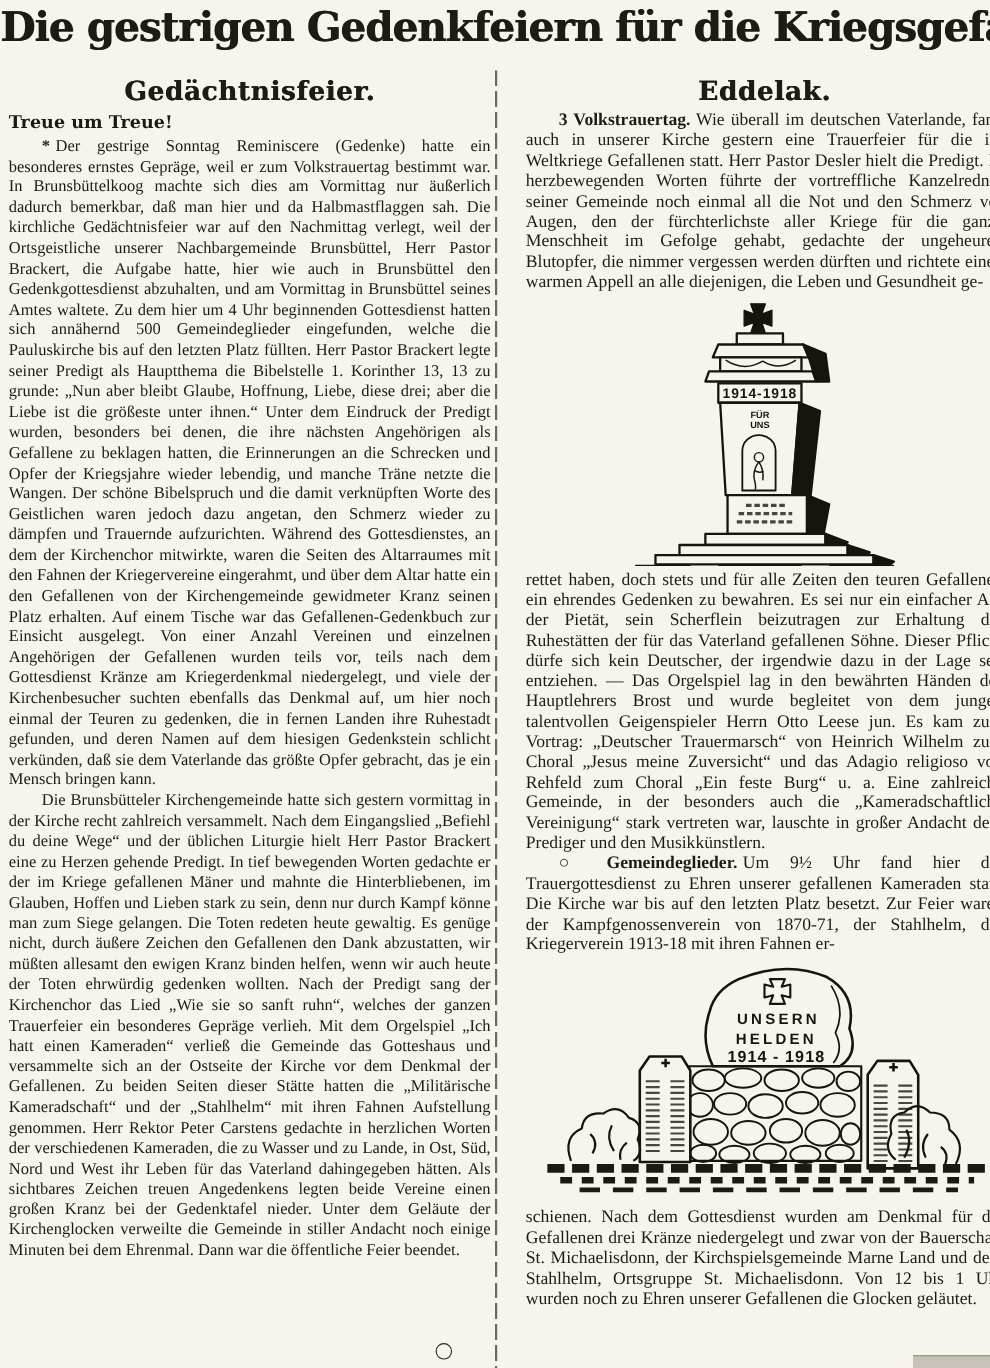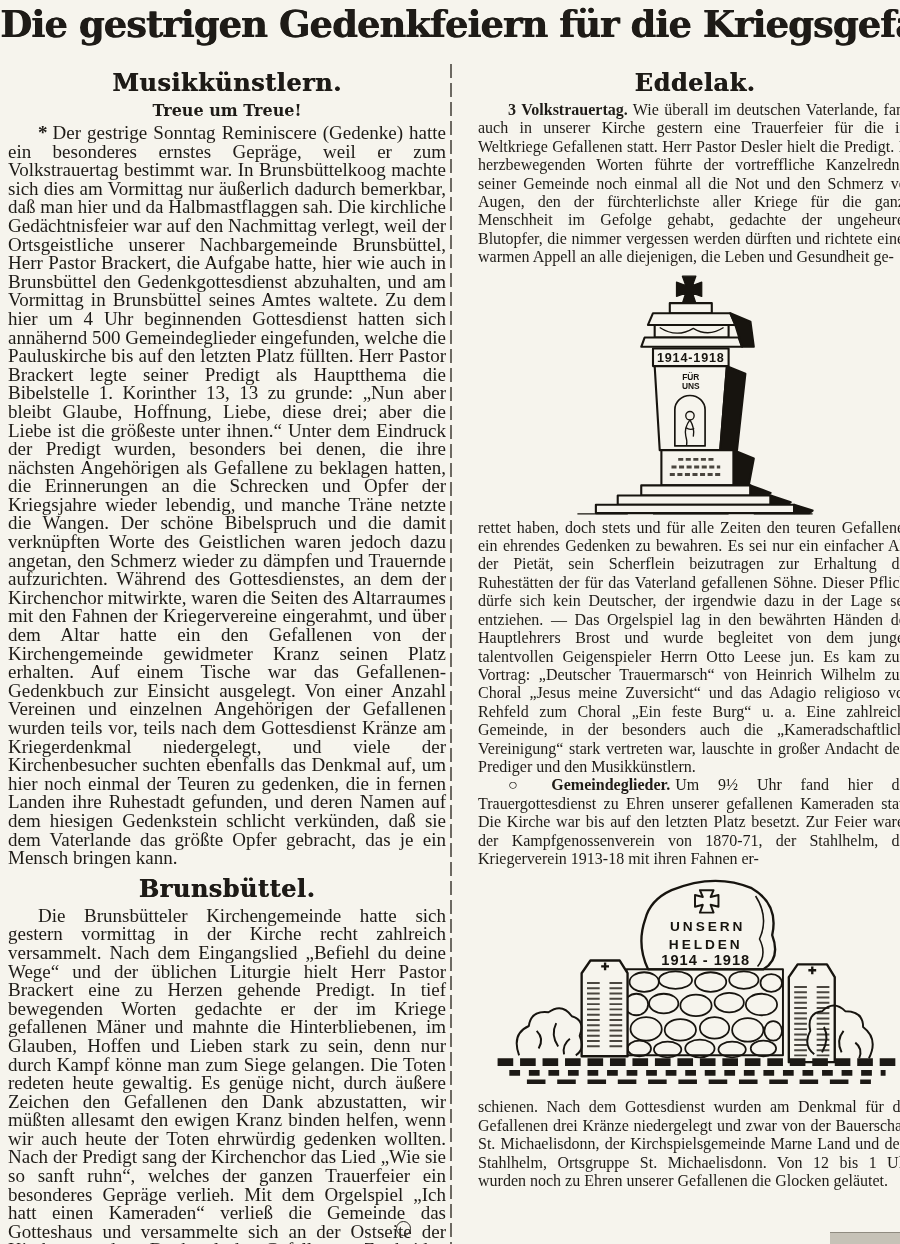--- a/index.html
+++ b/index.html
@@ -24,28 +24,28 @@
     background:repeating-linear-gradient(180deg,#4a463f 0 14px,rgba(0,0,0,0) 14px 19px);
     opacity:.8;
   }
   
   h2.section{
     margin:6px 0 4px 0;text-align:center;
     font-family:"DejaVu Serif", serif;font-weight:bold;font-size:24px;
     letter-spacing:0.5px;text-shadow:0.5px 0 0 #1e1b17;
   }
   h3.subsection{
-    margin:2px 0 4px 0;text-align:center;
+    margin:2px 0 4px 0;text-align:left;
     font-family:"DejaVu Serif", serif;font-weight:bold;font-size:16px;
   }
   
   p.body{
     margin:0;text-align:justify;hyphens:manual;
   }
-  .col-left p.body{font-size:19px;line-height:18.6px;}
+  .col-left p.body{font-size:15px;line-height:18.6px;}
   .col-right p.body{font-size:16px;line-height:18.4px;}
   p.body.indent{text-indent:30px;}
   span.lead{font-weight:bold;margin-right:5px;}
   
   .illo{display:block;margin:4px auto 4px auto;}
   
   .end-mark{
     position:absolute;left:396px;top:1221px;width:13px;height:13px;
     border:1.6px solid #2a2722;border-radius:50%;
   }
@@ -59,25 +59,24 @@
 </head>
 <body>
 
 <div id="page">
 
   <div class="headline">Die gestrigen Gedenkfeiern für die Kriegsgefallenen.</div>
   <div class="divider"></div>
 
   <div class="col col-left">
 
-    <h2 class="section">Musikkünstlern.</h2>
+    <h2 class="section">Gedächtnisfeier.</h2>
     <h3 class="subsection">Treue um Treue!</h3>
     <p class="body indent"><span class="lead">*</span><span>Der gestrige Sonntag Reminiscere (Gedenke) hatte ein besonderes ernstes Gepräge, weil er zum Volkstrauertag bestimmt war. In Brunsbüttelkoog machte sich dies am Vormittag nur äußerlich dadurch bemerkbar, daß man hier und da Halbmastflaggen sah. Die kirchliche Gedächtnisfeier war auf den Nachmittag verlegt, weil der Ortsgeistliche unserer Nachbargemeinde Brunsbüttel, Herr Pastor Brackert, die Aufgabe hatte, hier wie auch in Brunsbüttel den Gedenkgottesdienst abzuhalten, und am Vormittag in Brunsbüttel seines Amtes waltete. Zu dem hier um 4 Uhr beginnenden Gottesdienst hatten sich annähernd 500 Gemeindeglieder eingefunden, welche die Pauluskirche bis auf den letzten Platz füllten. Herr Pastor Brackert legte seiner Predigt als Hauptthema die Bibelstelle 1. Korinther 13, 13 zu grunde: „Nun aber bleibt Glaube, Hoffnung, Liebe, diese drei; aber die Liebe ist die größeste unter ihnen.“ Unter dem Eindruck der Predigt wurden, besonders bei denen, die ihre nächsten Angehörigen als Gefallene zu beklagen hatten, die Erinnerungen an die Schrecken und Opfer der Kriegsjahre wieder lebendig, und manche Träne netzte die Wangen. Der schöne Bibelspruch und die damit verknüpften Worte des Geistlichen waren jedoch dazu angetan, den Schmerz wieder zu dämpfen und Trauernde aufzurichten. Während des Gottesdienstes, an dem der Kirchenchor mitwirkte, waren die Seiten des Altarraumes mit den Fahnen der Kriegervereine eingerahmt, und über dem Altar hatte ein den Gefallenen von der Kirchengemeinde gewidmeter Kranz seinen Platz erhalten. Auf einem Tische war das Gefallenen-Gedenkbuch zur Einsicht ausgelegt. Von einer Anzahl Vereinen und einzelnen Angehörigen der Gefallenen wurden teils vor, teils nach dem Gottesdienst Kränze am Kriegerdenkmal niedergelegt, und viele der Kirchenbesucher suchten ebenfalls das Denkmal auf, um hier noch einmal der Teuren zu gedenken, die in fernen Landen ihre Ruhestadt gefunden, und deren Namen auf dem hiesigen Gedenkstein schlicht verkünden, daß sie dem Vaterlande das größte Opfer gebracht, das je ein Mensch bringen kann.</span></p>
 
-    <h2 class="section">Brunsbüttel.</h2>
     <p class="body indent">Die Brunsbütteler Kirchengemeinde hatte sich gestern vormittag in der Kirche recht zahlreich versammelt. Nach dem Eingangslied „Befiehl du deine Wege“ und der üblichen Liturgie hielt Herr Pastor Brackert eine zu Herzen gehende Predigt. In tief bewegenden Worten gedachte er der im Kriege gefallenen Mäner und mahnte die Hinterbliebenen, im Glauben, Hoffen und Lieben stark zu sein, denn nur durch Kampf könne man zum Siege gelangen. Die Toten redeten heute gewaltig. Es genüge nicht, durch äußere Zeichen den Gefallenen den Dank abzustatten, wir müßten allesamt den ewigen Kranz binden helfen, wenn wir auch heute der Toten ehrwürdig gedenken wollten. Nach der Predigt sang der Kirchenchor das Lied „Wie sie so sanft ruhn“, welches der ganzen Trauerfeier ein besonderes Gepräge verlieh. Mit dem Orgelspiel „Ich hatt einen Kameraden“ verließ die Gemeinde das Gotteshaus und versammelte sich an der Ostseite der Kirche vor dem Denkmal der Gefallenen. Zu beiden Seiten dieser Stätte hatten die „Militärische Kameradschaft“ und der „Stahlhelm“ mit ihren Fahnen Aufstellung genommen. Herr Rektor Peter Carstens gedachte in herzlichen Worten der verschiedenen Kameraden, die zu Wasser und zu Lande, in Ost, Süd, Nord und West ihr Leben für das Vaterland dahingegeben hätten. Als sichtbares Zeichen treuen Angedenkens legten beide Vereine einen großen Kranz bei der Gedenktafel nieder. Unter dem Geläute der Kirchenglocken verweilte die Gemeinde in stiller Andacht noch einige Minuten bei dem Ehrenmal. Dann war die öffentliche Feier beendet.</p>
 
   </div>
 
   <div class="col col-right">
 
     <h2 class="section">Eddelak.</h2>
     <p class="body indent"><span class="lead">3 Volkstrauertag.</span><span>Wie überall im deutschen Vaterlande, fand auch in unserer Kirche gestern eine Trauerfeier für die im Weltkriege Gefallenen statt. Herr Pastor Desler hielt die Predigt. In herzbewegenden Worten führte der vortreffliche Kanzelredner seiner Gemeinde noch einmal all die Not und den Schmerz vor Augen, den der fürchterlichste aller Kriege für die ganze Menschheit im Gefolge gehabt, gedachte der ungeheuren Blutopfer, die nimmer vergessen werden dürften und richtete einen warmen Appell an alle diejenigen, die Leben und Gesundheit ge-</span></p>
 
     <svg class="illo" width="336" height="244" viewBox="0 0 400 290">

